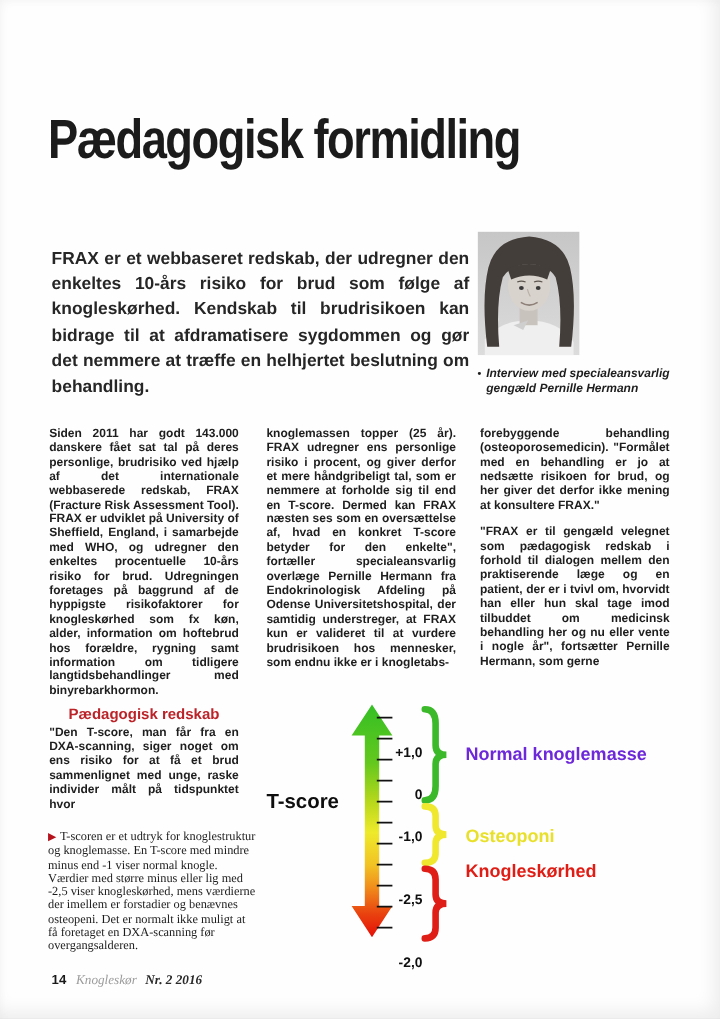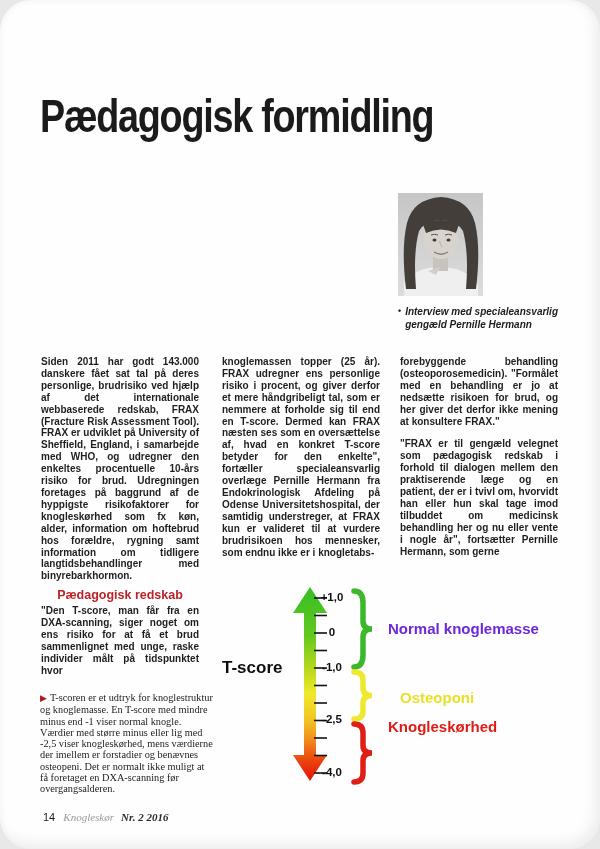--- a/index.html
+++ b/index.html
@@ -1,21 +1,20 @@
 <!DOCTYPE html>
 <html><head>
 <meta charset="utf-8">
 <style>
   html,body { margin:0; padding:0; background:#e8e8e8; }
   .page {
     position:relative; width:600px; height:849px; margin:0 auto;
     background:#fefefe; overflow:hidden;
     font-family:"Liberation Sans", sans-serif;
     box-shadow: inset -5px -6px 14px rgba(0,0,0,0.07), inset 2px 2px 6px rgba(0,0,0,0.02);
-    border-radius: 31px;
   }
   .title {
     position:absolute; left:40px; top:58px; font-size:46px; font-weight:700;
     color:#1b1b1b; letter-spacing:-1.5px; white-space:nowrap;
     transform:scaleX(0.82); transform-origin:left top;
   }
   .subtitle {
     position:absolute; right:43px; top:106px; white-space:nowrap;
     font-family:"Liberation Serif", serif; font-style:italic; font-weight:600;
     font-size:47px; color:#a31317;
@@ -42,38 +41,39 @@
   .col-heading { color:#bb2329; font-size:12.5px; font-weight:700; margin:8px 0 3px 0; text-align:center; }
   .para-gap { margin-top:11px; }
   .note {
     position:absolute; left:40px; top:692px; width:174px;
     font-family:"Liberation Serif", serif; font-size:10.3px; line-height:11.3px;
     color:#1c1c1c; text-align:left;
   }
   .note .tri { color:#b5121b; font-size:9px; margin-right:3px; font-family:"DejaVu Sans", sans-serif; }
   .tscore-label { position:absolute; left:222px; top:658px; font-size:17px; font-weight:700; color:#0e0e0e; }
   .diagram-svg { position:absolute; left:270px; top:582px; width:120px; height:210px; }
-  .tick-label { position:absolute; width:40px; text-align:center; font-size:11.5px; font-weight:700; color:#101010; left:312px; }
+  .tick-label { position:absolute; width:40px; text-align:right; font-size:11.5px; font-weight:700; color:#101010; left:312px;margin-top:31px; }
   .tick-0 { top:591px; } .tick-1 { top:626px; } .tick-2 { top:661px; } .tick-3 { top:713px; } .tick-4 { top:766px; }
   .zone-label { position:absolute; left:388px; font-size:15px; font-weight:700; white-space:nowrap; }
   .zone-0 { top:620px; color:#6d28d9; }
-  .zone-1 { top:689px; color:#e8e02a;margin-left:12px; }
+  .zone-1 { top:689px; color:#e8e02a; }
   .zone-2 { top:718px; color:#e01d15; }
   .footer { position:absolute; left:43px; top:811px; font-size:11px; color:#222; }
-  .footer .pagenum { font-weight:400; color:#1a1a1a; }
+  .footer .pagenum { font-weight:700; color:#1a1a1a; }
   .footer .mag { font-family:"Liberation Serif", serif; font-style:italic; color:#9b9b9b; margin-left:5px; }
   .footer .issue { font-family:"Liberation Serif", serif; font-style:italic; font-weight:700; color:#2a2a2a; margin-left:4px; }
 </style>
 </head>
 <body>
 
 <div class="page">
 
   <h1 class="title">Pædagogisk formidling</h1>
 
+  <p class="intro">FRAX er et webbaseret redskab, der udregner den enkeltes 10-års risiko for brud som følge af knogleskørhed. Kendskab til brudrisikoen kan bidrage til at afdramatisere sygdommen og gør det nemmere at træffe en helhjertet beslutning om behandling.</p>
 
   <div class="photo">
     <svg width="85" height="103" viewBox="0 0 85 103">
       <defs>
         <linearGradient id="bgGrad" x1="0" y1="0" x2="0" y2="1">
           <stop offset="0" stop-color="#c6c6c6"></stop>
             <stop offset="1" stop-color="#dcdcdc"></stop>
         </linearGradient>
       </defs>
       <rect x="0" y="0" width="85" height="103" fill="url(#bgGrad)"></rect>
@@ -149,21 +149,21 @@
       <path stroke="#3cb92a" d="M 84,9 Q 93,9 93,21 L 93,39 Q 93,47 102,47 Q 93,47 93,55 L 93,73 Q 93,85 84,85"></path>
       <path stroke="#f0e82e" d="M 84,90 Q 93,90 93,98 L 93,106 Q 93,113.5 102,113.5 Q 93,113.5 93,121 L 93,129 Q 93,137 84,137"></path>
       <path stroke="#df1f17" d="M 84,142 Q 93,142 93,151 L 93,163.5 Q 93,171 102,171 Q 93,171 93,178.5 L 93,191 Q 93,200 84,200"></path>
     </g>
   </svg>
 
   <div class="tick-label tick-0">+1,0</div>
   <div class="tick-label tick-1">0</div>
   <div class="tick-label tick-2">-1,0</div>
   <div class="tick-label tick-3">-2,5</div>
-  <div class="tick-label tick-4">-4,0</div>
+  <div class="tick-label tick-4">-2,0</div>
 
   <div class="zone-label zone-0">Normal knoglemasse</div>
   <div class="zone-label zone-1">Osteoponi</div>
   <div class="zone-label zone-2">Knogleskørhed</div>
 
   <div class="footer">
     <span class="pagenum">14</span>
     <span class="mag">Knogleskør</span>
     <span class="issue">Nr. 2 2016</span>
   </div>

